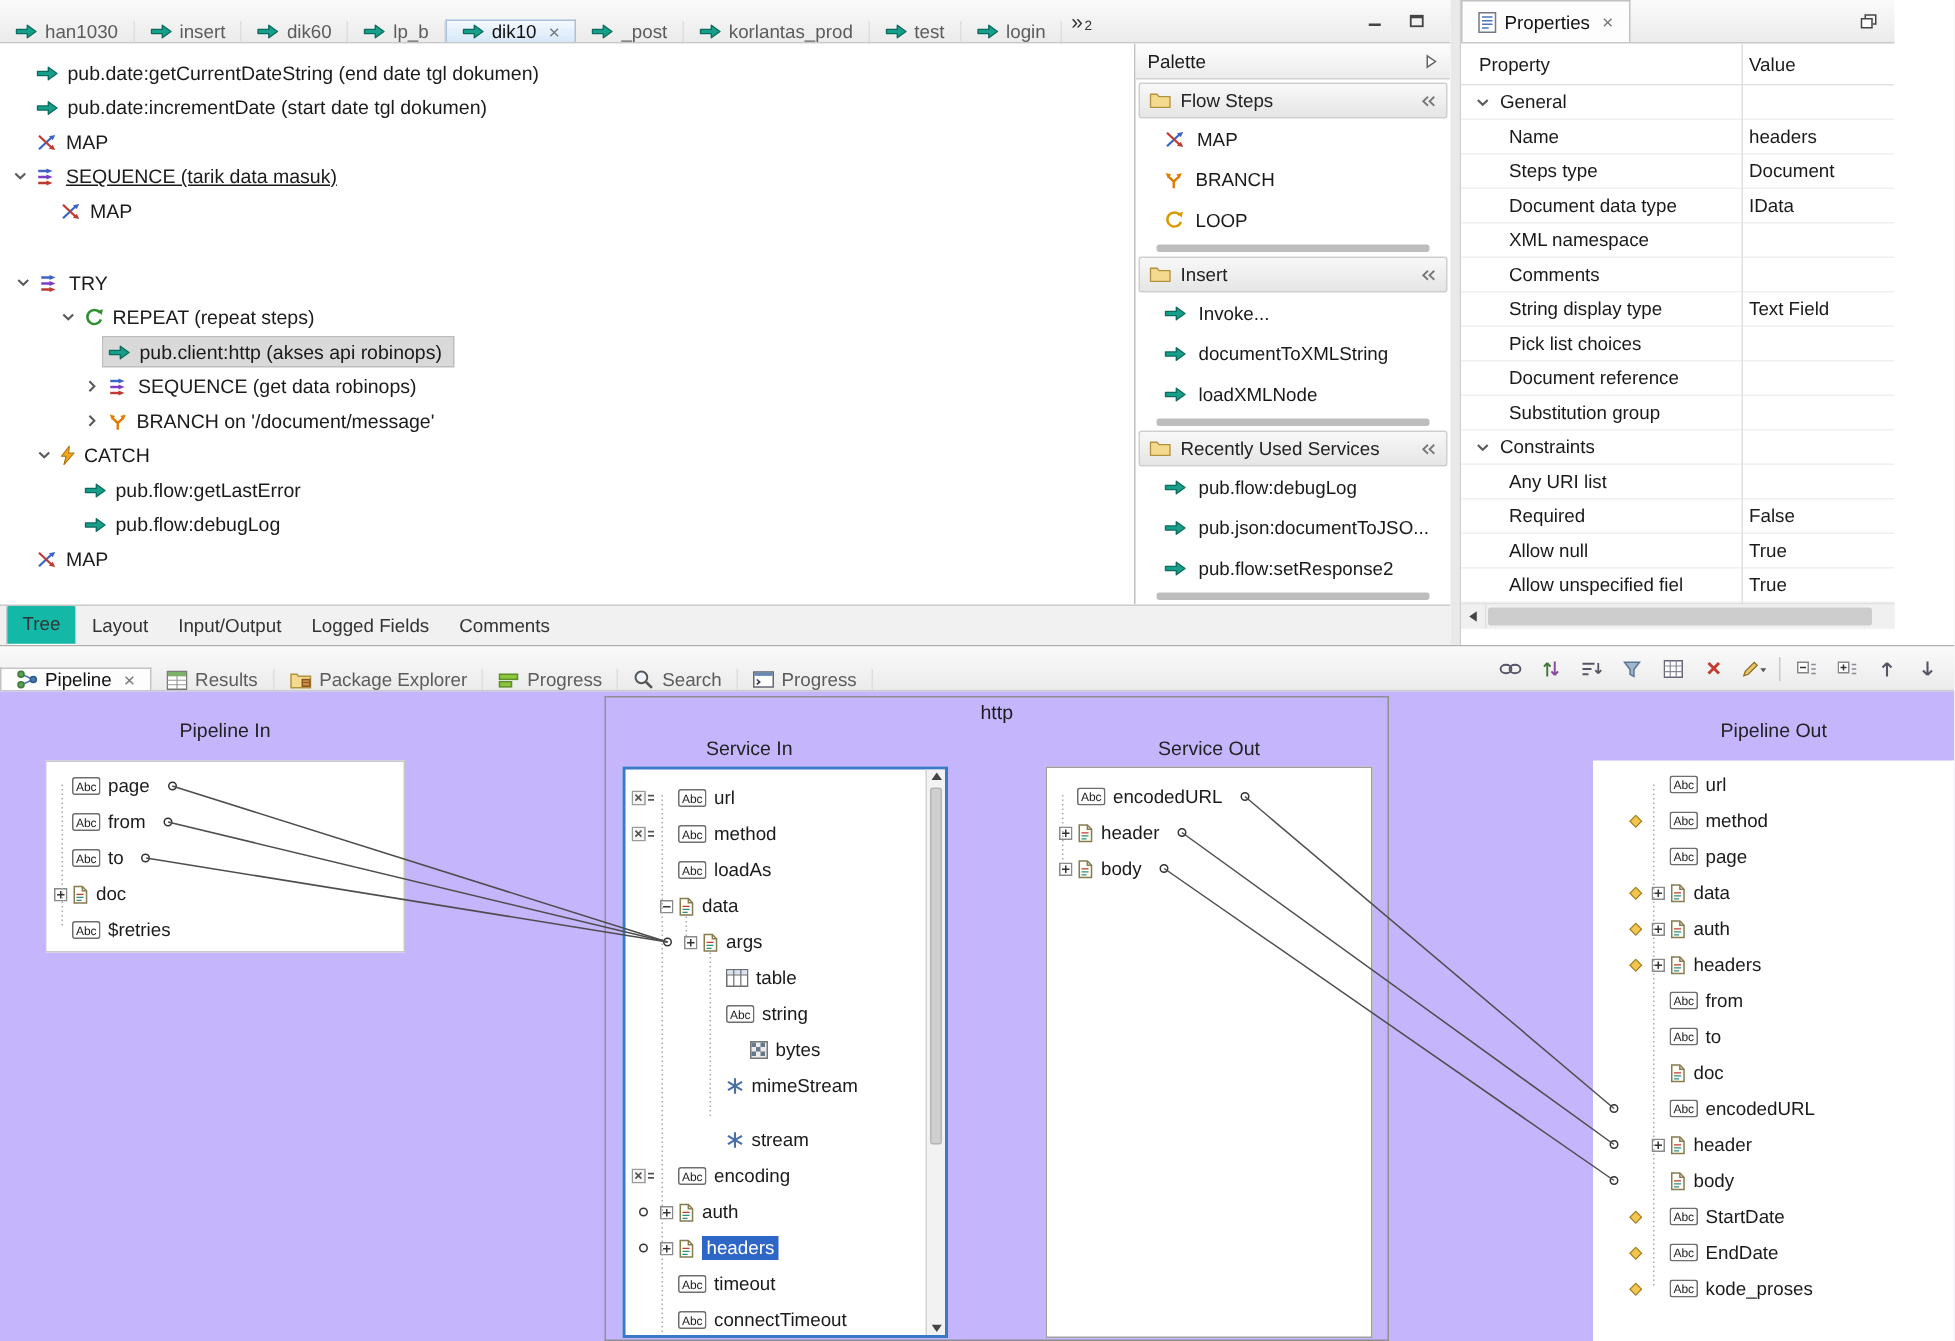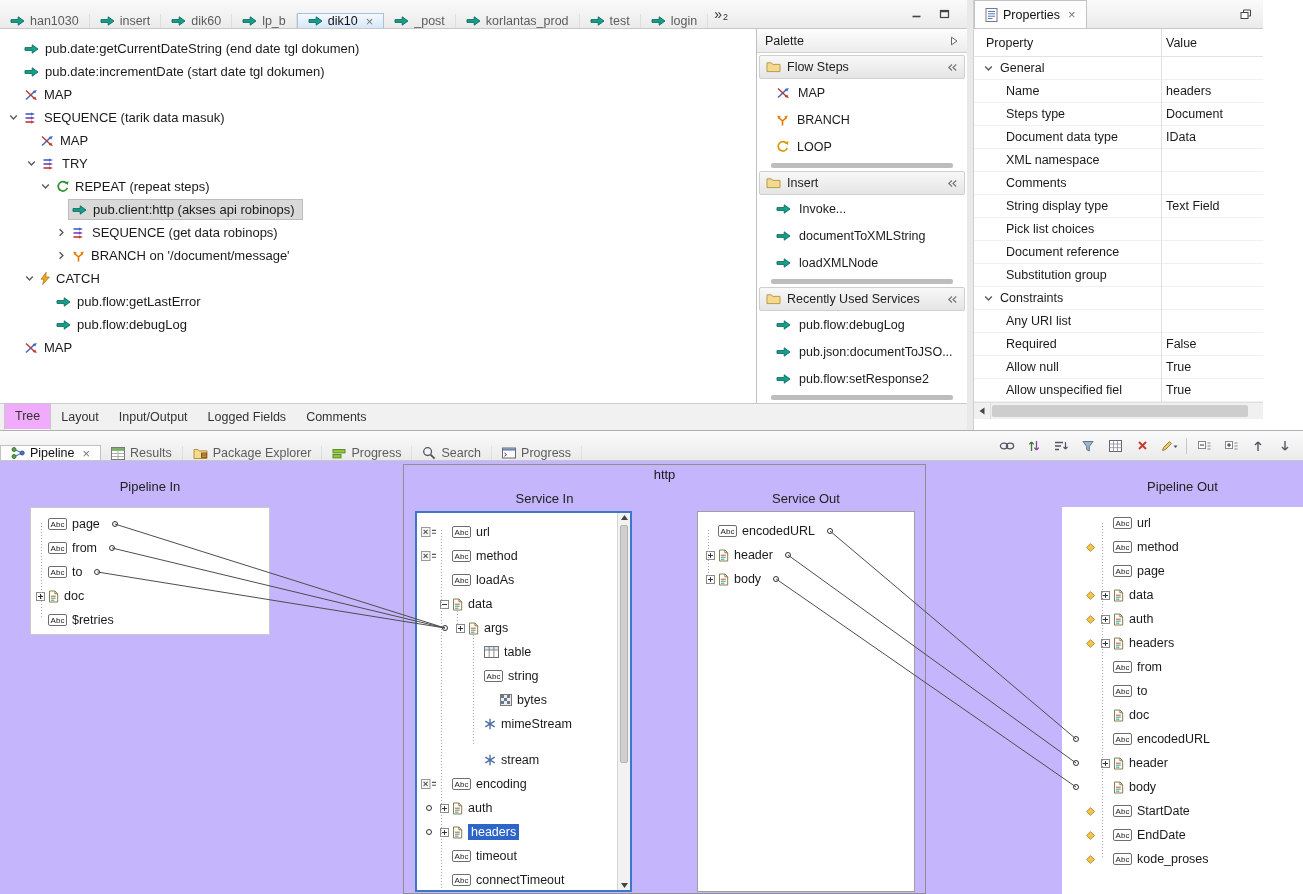--- a/index.html
+++ b/index.html
@@ -32,21 +32,21 @@
 #palette-header{height:27px;display:flex;align-items:center;padding:0 8px;background:linear-gradient(#fdfdfd,#ececec);border-bottom:1px solid #d2d2d2}
 #palette-header .ph-label{flex:1}
 .drawer{margin:2px 2px 0}
 .drawer-h{height:24px;display:flex;align-items:center;gap:6px;padding:0 6px;background:linear-gradient(#f8f8f8,#e5e5e5);border:1px solid #cfcfcf;border-radius:2px}
 .drawer-h .dh-label{flex:1;color:#222}
 .pitem{height:27px;display:flex;align-items:center;gap:8px;padding-left:17px;white-space:nowrap}
 .pill{height:5px;background:#bdbdbd;border-radius:2px;margin:3px 12px}
 
 #editor-bottom-tabs{position:absolute;bottom:0;left:0;right:0;height:27px;background:#f1f1f1;border-top:1px solid #cccccc;display:flex;align-items:flex-end;padding-left:4px}
 .btab{padding:5px 10px 6px;color:#333;white-space:nowrap}
-.btab.active{background:#f0abfc;border:1px solid #c6c6c6;border-bottom:1px solid #fbfbfb;border-radius:2px 2px 0 0}
+.btab.active{background:#14b8a6;border:1px solid #c6c6c6;border-bottom:1px solid #fbfbfb;border-radius:2px 2px 0 0}
 
 #vsash{position:absolute;left:967px;top:0;width:6px;height:430px;background:#e9e9e9}
 
 
 #properties{position:absolute;left:973px;top:0;width:290px;height:430px;background:#fff;border-left:1px solid #cfcfcf}
 #prop-grid{position:relative;height:373px;overflow:hidden}
 #prop-colheader{height:28px;display:flex;align-items:center;border-bottom:1px solid #e2e2e2;position:relative}
 #prop-colheader .pcol1{padding-left:12px}
 #prop-colheader .pcol2{position:absolute;left:192px}
 #prop-divider{position:absolute;left:187px;top:0;bottom:0;width:1px;background:#e0e0e0}
@@ -226,21 +226,21 @@
                 <svg width="14" height="12" viewBox="0 0 14 12">
                   <path d="M2 10.5L10.5 2.5" stroke="#3c63c8" stroke-width="1.5" fill="none"></path>
                   <path d="M12.8 1l-4.2.9 2.6 2.6z" fill="#3c63c8"></path>
                   <path d="M2 1.5l8.5 8" stroke="#bf3a30" stroke-width="1.5" fill="none"></path>
                   <path d="M12.8 11l-4.2-.9 2.6-2.6z" fill="#bf3a30"></path>
                 </svg>
               </span>
               <span>MAP</span>
             </span>
           </div>
-          <div class="trow" style="padding-left: 6px;">
+          <div class="trow" style="padding-left: 6px; text-decoration: underline;">
             <span class="twistie">
               <svg width="9" height="7" viewBox="0 0 9 7">
                 <path d="M1.2 1.6L4.5 4.9 7.8 1.6" fill="none" stroke="#5a5a5a" stroke-width="1.4"></path>
               </svg>
             </span>
             <span class="rowbody">
               <span class="ico">
                 <svg width="14" height="12" viewBox="0 0 14 12">
                   <path d="M1.5 2h6" stroke="#3c63c8" stroke-width="1.6"></path>
                   <path d="M11 2L7 .4v3.2z" fill="#3c63c8"></path>
@@ -260,21 +260,21 @@
                 <svg width="14" height="12" viewBox="0 0 14 12">
                   <path d="M2 10.5L10.5 2.5" stroke="#3c63c8" stroke-width="1.5" fill="none"></path>
                   <path d="M12.8 1l-4.2.9 2.6 2.6z" fill="#3c63c8"></path>
                   <path d="M2 1.5l8.5 8" stroke="#bf3a30" stroke-width="1.5" fill="none"></path>
                   <path d="M12.8 11l-4.2-.9 2.6-2.6z" fill="#bf3a30"></path>
                 </svg>
               </span>
               <span>MAP</span>
             </span>
           </div>
-          <div class="trow" style="padding-left: 24px;">
+          <div class="trow" style="padding-left: 8px; margin-top: 25px;">
             <span class="twistie">
               <svg width="9" height="7" viewBox="0 0 9 7">
                 <path d="M1.2 1.6L4.5 4.9 7.8 1.6" fill="none" stroke="#5a5a5a" stroke-width="1.4"></path>
               </svg>
             </span>
             <span class="rowbody">
               <span class="ico">
                 <svg width="14" height="12" viewBox="0 0 14 12">
                   <path d="M1.5 2h6" stroke="#3c63c8" stroke-width="1.6"></path>
                   <path d="M11 2L7 .4v3.2z" fill="#3c63c8"></path>
@@ -788,21 +788,21 @@
           </div>
         </div>
     </div>
 
     <div id="pl-area">
       <div class="pl-header" style="left:30px;top:18px;width:240px">Pipeline In</div>
       <div class="pl-header" style="left:1062px;top:18px;width:241px">Pipeline Out</div>
 
       <div id="outer-box" class="box" style="left:403px;top:3px;width:523px;height:430px"></div>
       <div id="http-label">http</div>
-      <div class="pl-header" style="left:436px;top:30px;width:217px;z-index:2">Service In</div>
+      <div class="pl-header" style="left:391px;top:30px;width:217px;z-index:2">Service In</div>
       <div class="pl-header" style="left:697px;top:30px;width:218px;z-index:2">Service Out</div>
 
       <div id="pi-box" class="box" style="left:30px;top:46px;width:240px;height:128px">
         <div id="pi-rows">
             <div class="frow" style="padding-left: 2px;">
               <span class="slot s14"></span>
               <span class="ico ficon">
                 <svg width="19" height="12" viewBox="0 0 19 12">
                   <rect x="0.5" y="0.5" width="18" height="11" rx="1.5" fill="#fff" stroke="#6e6e6e"></rect>
                   <text x="2.6" y="9" font-size="8" fill="#1a1a1a">Abc</text>

